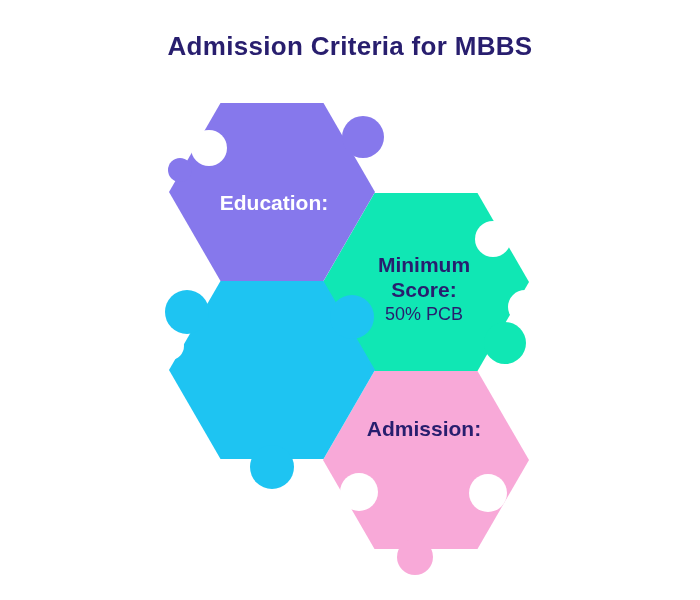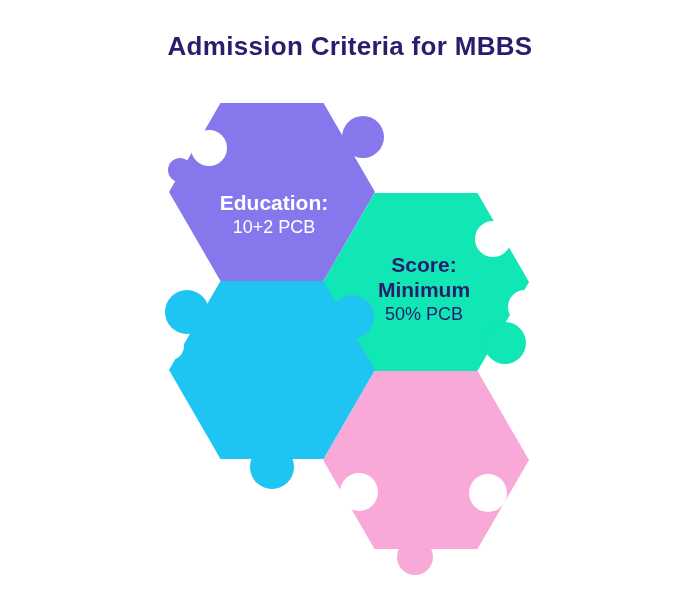--- a/index.html
+++ b/index.html
@@ -77,28 +77,28 @@
       <polygon points="375,370 323.5,459 220.5,459 169,370 220.5,281 323.5,281" fill="#1ec4f2"></polygon>
       <circle cx="187" cy="312" r="22" fill="#1ec4f2"></circle>
       <circle cx="352" cy="317" r="22" fill="#1ec4f2"></circle>
       <circle cx="272" cy="467" r="22" fill="#1ec4f2"></circle>
       <circle cx="170" cy="346" r="14" fill="#ffffff"></circle>
     </g>
   </svg>
 
   <div class="label" style="left: 274px; top: 171px; color: rgb(255, 255, 255); margin-top: 19px;">
     <div class="heading">Education:</div>
-    <div class="detail">10+2 PCB</div>
   </div>
 
   <div class="label" style="left: 424px; top: 252px; color: rgb(40, 30, 110);">
+    <div class="heading">Minimum</div>
     <div class="heading">Score:</div>
-    <div class="heading">Minimum</div>
     <div class="detail">50% PCB</div>
   </div>
 
   <div class="label" style="left: 275px; top: 331px; color: rgb(40, 30, 110);">
   </div>
 
   <div class="label" style="left: 424px; top: 416px; color: rgb(40, 30, 110);">
+    <div class="heading">Admission:</div>
   </div>
 
 </div>
 
 </body></html>

